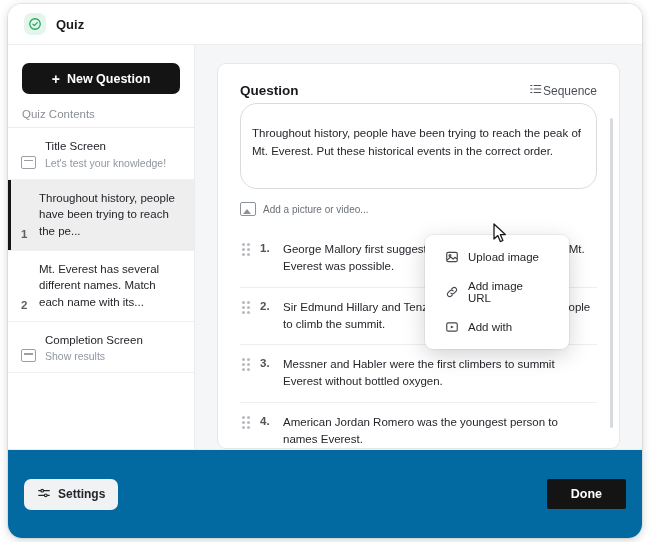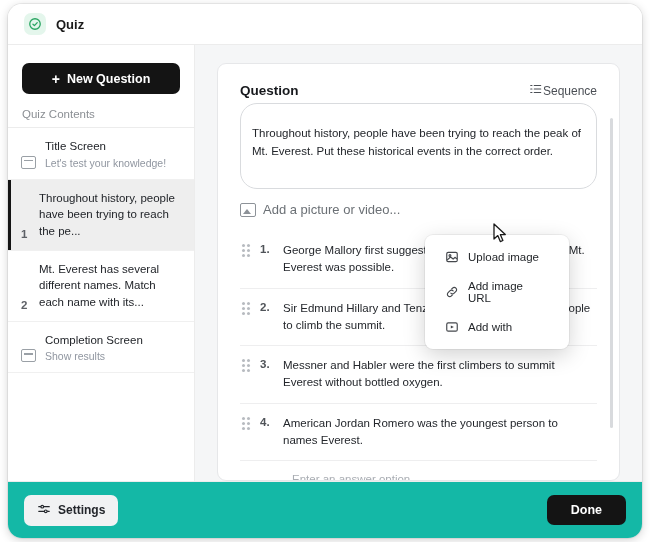--- a/index.html
+++ b/index.html
@@ -197,21 +197,21 @@
     font-size: 11.5px;
     line-height: 1.55;
     color: #23262b;
     min-height: 42px;
   }
   .add-media {
     display: flex;
     align-items: center;
     gap: 7px;
     margin-top: 13px;
-    font-size: 13px;
+    font-size: 10px;
     color: #6b7075;
     cursor: pointer;
     position: relative;
   }
   .media-icon {
     width: 14px; height: 12px;
     border: 1.4px solid #8d9298;
     border-radius: 2px;
     position: relative;
   }
@@ -314,39 +314,39 @@
     pointer-events: none;
   }
   
   .footer {
     height: 56px;
     flex: 0 0 auto;
     border-top: 1px solid #ececec;
     display: flex;
     align-items: center;
     justify-content: space-between;
-    padding: 0 16px;
-    background: #14b8a6;
+    padding: 16px 16px;
+    background: #0369a1;
   }
   .settings-btn {
     display: flex;
     align-items: center;
     gap: 7px;
     background: #f1f2f3;
     border-radius: 7px;
     padding: 7px 13px;
     font-size: 12px;
     color: #23262b;
     font-weight: 600;
     cursor: pointer;
   }
   .done-btn {
     background: #141414;
     color: #fff;
-    border-radius: 7px;
+    border-radius: 2px;
     padding: 8px 24px;
     font-size: 12.5px;
     font-weight: 600;
     cursor: pointer;
   }
 </style>
 </head>
 <body>
 
 <div class="app">

